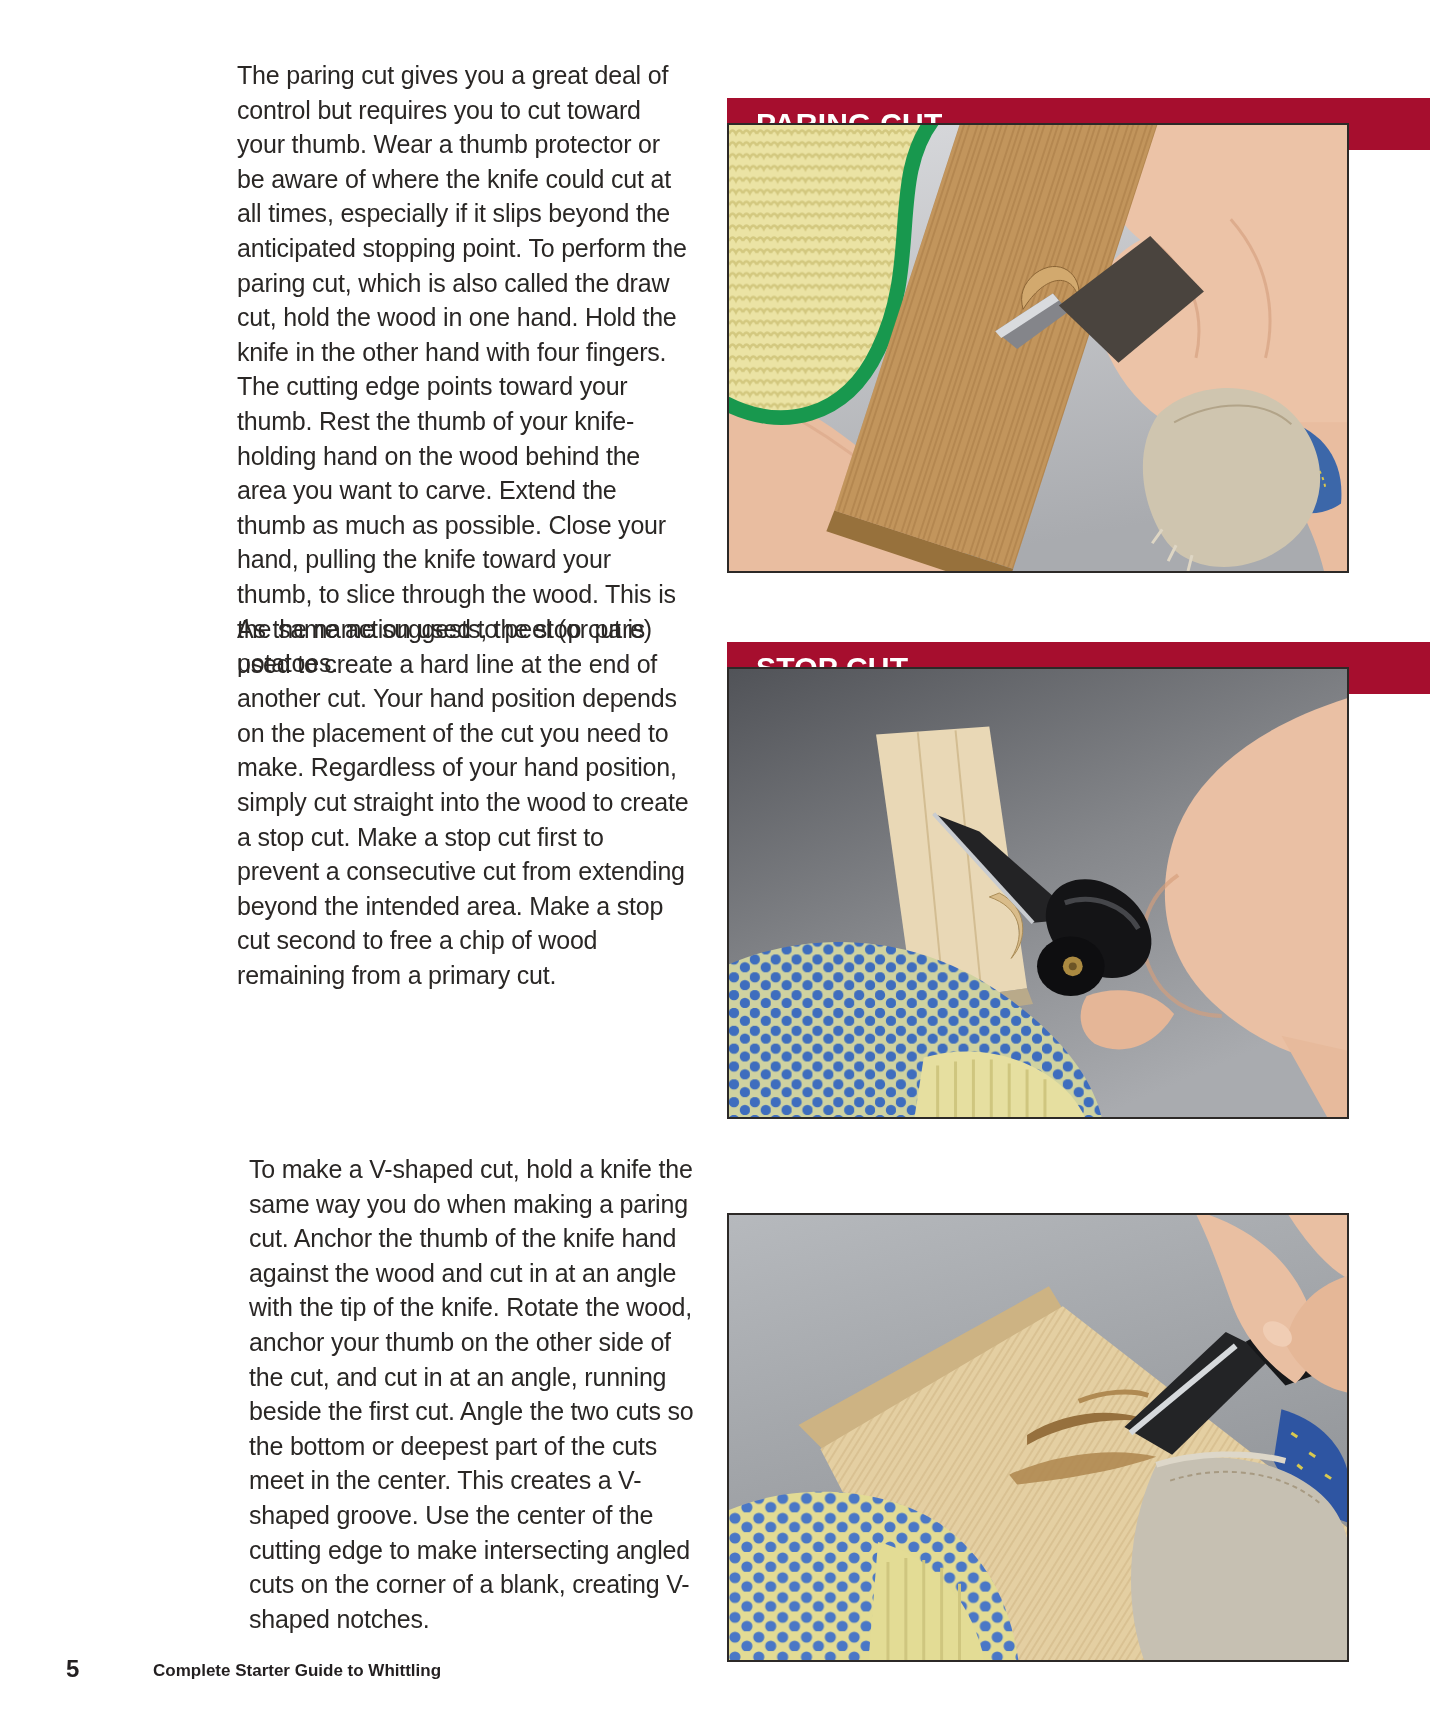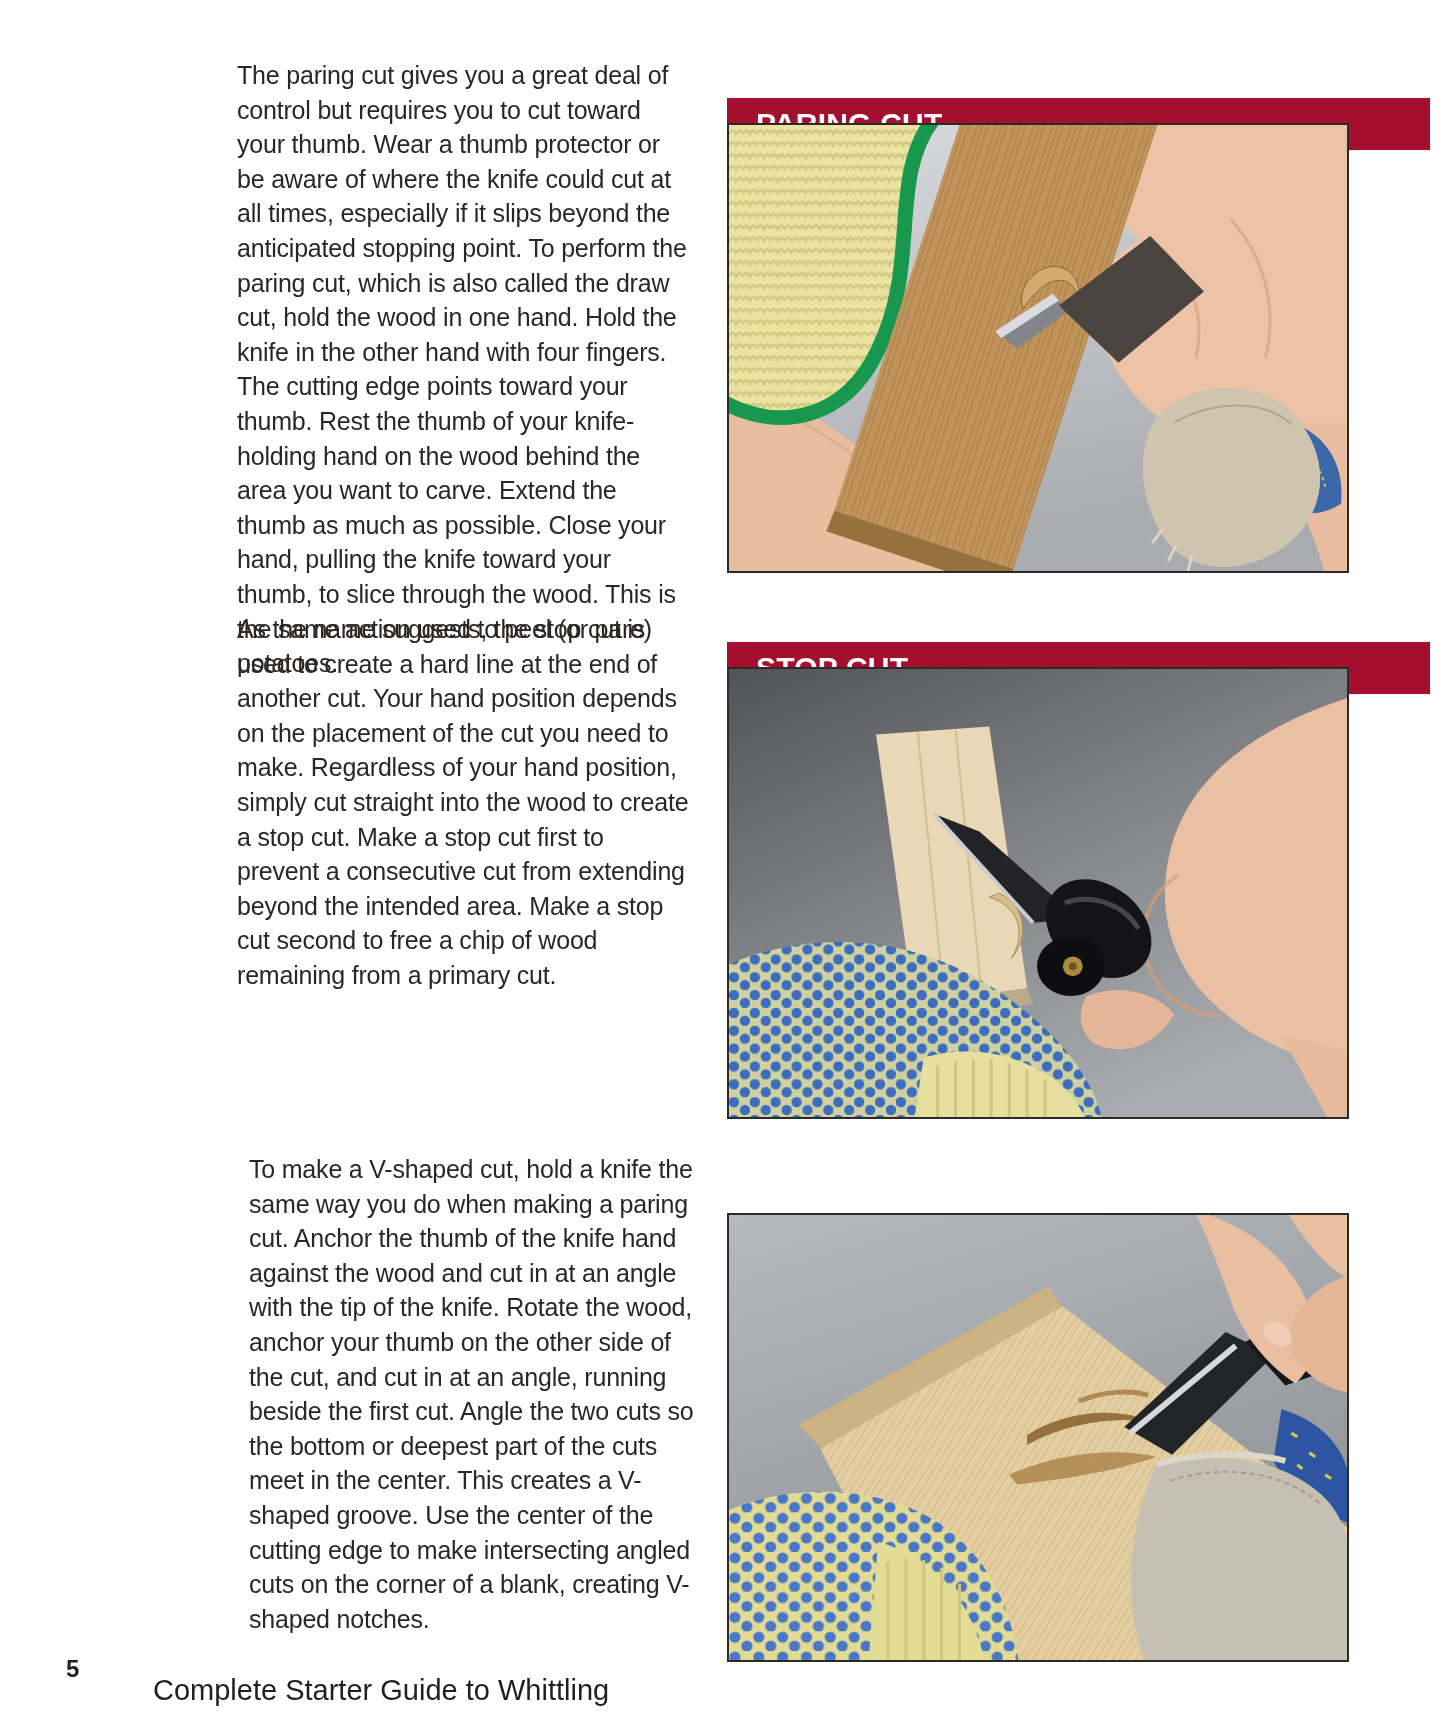--- a/index.html
+++ b/index.html
@@ -59,22 +59,22 @@
   .photo svg{display:block;width:100%;height:100%;}
   .footer{
     position:absolute;top:1655px;left:0;width:1445px;
     color:var(--footer-text);
   }
   .page-number{
     position:absolute;left:66px;top:0;
     font-weight:bold;font-size:24px;
   }
   .footer-title{
-    position:absolute;left:153px;top:19px;
-    font-weight:normal;font-size:29px;
+    position:absolute;left:153px;top:6px;
+    font-weight:bold;font-size:17px;
   }
 </style>
 </head>
 <body>
 
 <div class="page">
 
   <p class="body-text p1">The paring cut gives you a great deal of control but requires you to cut toward your thumb. Wear a thumb protector or be aware of where the knife could cut at all times, especially if it slips beyond the anticipated stopping point. To perform the paring cut, which is also called the draw cut, hold the wood in one hand. Hold the knife in the other hand with four fingers. The cutting edge points toward your thumb. Rest the thumb of your knife-holding hand on the wood behind the area you want to carve. Extend the thumb as much as possible. Close your hand, pulling the knife toward your thumb, to slice through the wood. This is the same action used to peel (or pare) potatoes.</p>
   <p class="body-text p2">As the name suggests, the stop cut is used to create a hard line at the end of another cut. Your hand position depends on the placement of the cut you need to make. Regardless of your hand position, simply cut straight into the wood to create a stop cut. Make a stop cut first to prevent a consecutive cut from extending beyond the intended area. Make a stop cut second to free a chip of wood remaining from a primary cut.</p>
   <p class="body-text p3">To make a V-shaped cut, hold a knife the same way you do when making a paring cut. Anchor the thumb of the knife hand against the wood and cut in at an angle with the tip of the knife. Rotate the wood, anchor your thumb on the other side of the cut, and cut in at an angle, running beside the first cut. Angle the two cuts so the bottom or deepest part of the cuts meet in the center. This creates a V-shaped groove. Use the center of the cutting edge to make intersecting angled cuts on the corner of a blank, creating V-shaped notches.</p>

